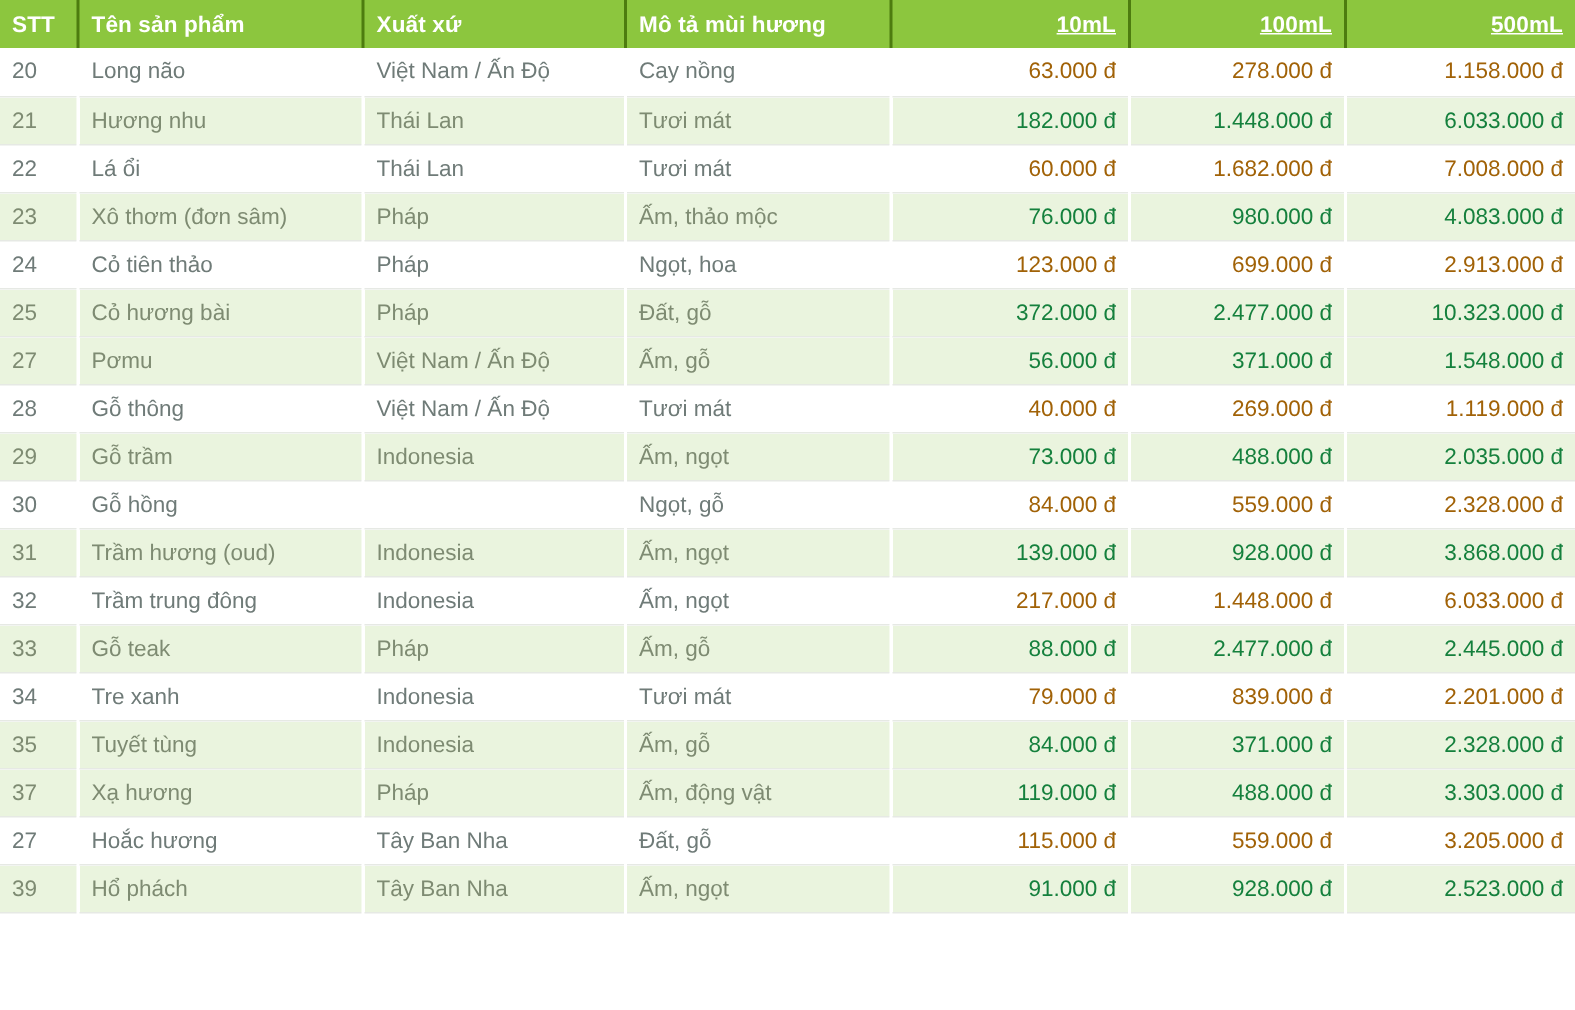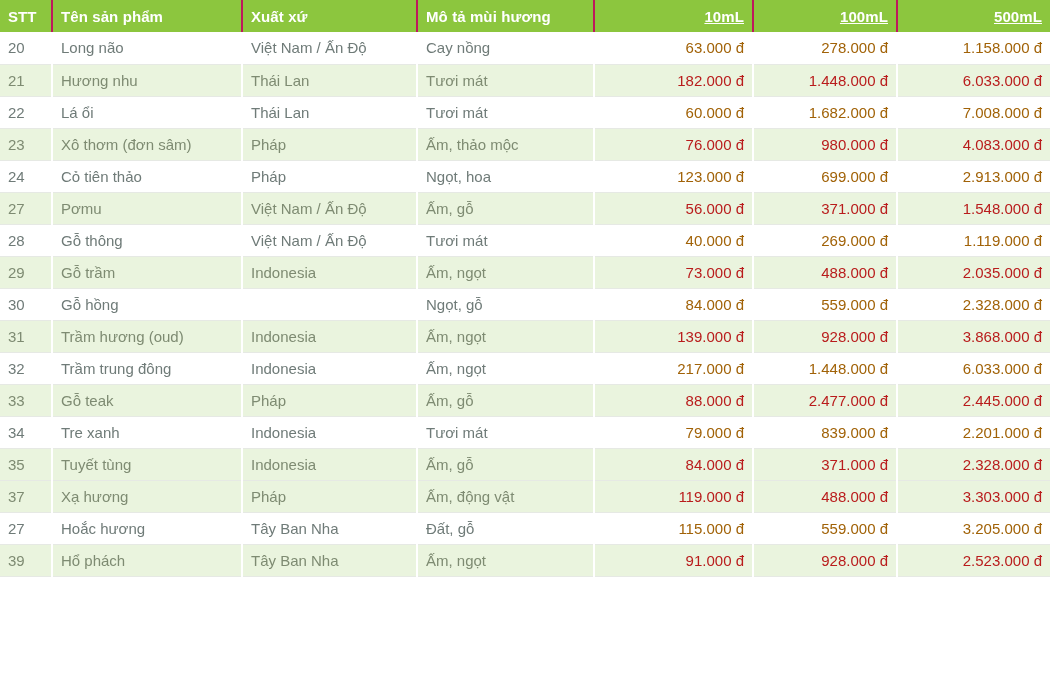--- a/index.html
+++ b/index.html
@@ -28,21 +28,21 @@
   .price-table col.c-p500   { width: 153px; }
 
   .price-table thead th {
     background: #8cc63e;
     color: #ffffff;
     font-weight: bold;
     font-size: 15px;
     height: 32px;
     padding: 0 8px;
     text-align: left;
-    border-right: 2px solid #be185d;
+    border-right: 2px solid #4d7c0f;
     white-space: nowrap;
     box-sizing: border-box;
     letter-spacing: .1px;
   }
   .price-table thead th.num {
     text-align: right;
     text-decoration: underline;
   }
   .price-table thead th:last-child {
     border-right: none;
@@ -62,21 +62,21 @@
   }
   .price-table tbody td:last-child {
     border-right: none;
   }
   .price-table tbody td.num {
     text-align: right;
     color: #a16207;
   }
   .price-table tbody tr.odd  td { background: #ffffff; }
   .price-table tbody tr.even td { background: #eaf4de; color: #7e8b72; }
-  .price-table tbody tr.even td.num { color: #b91c1c; }
+  .price-table tbody tr.even td.num { color: #15803d; }
 </style>
 </head>
 <body>
 
 <table class="price-table">
   <colgroup>
     <col class="c-stt">
       <col class="c-name">
       <col class="c-origin">
       <col class="c-desc">
@@ -135,20 +135,29 @@
       <tr class="odd">
         <td>24</td>
         <td>Cỏ tiên thảo</td>
         <td>Pháp</td>
         <td>Ngọt, hoa</td>
         <td class="num">123.000 đ</td>
         <td class="num">699.000 đ</td>
         <td class="num">2.913.000 đ</td>
       </tr>
       <tr class="even">
+        <td>25</td>
+        <td>Cỏ hương bài</td>
+        <td>Pháp</td>
+        <td>Đất, gỗ</td>
+        <td class="num">372.000 đ</td>
+        <td class="num">2.477.000 đ</td>
+        <td class="num">10.323.000 đ</td>
+      </tr>
+      <tr class="even">
         <td>27</td>
         <td>Pơmu</td>
         <td>Việt Nam / Ấn Độ</td>
         <td>Ấm, gỗ</td>
         <td class="num">56.000 đ</td>
         <td class="num">371.000 đ</td>
         <td class="num">1.548.000 đ</td>
       </tr>
       <tr class="odd">
         <td>28</td>

